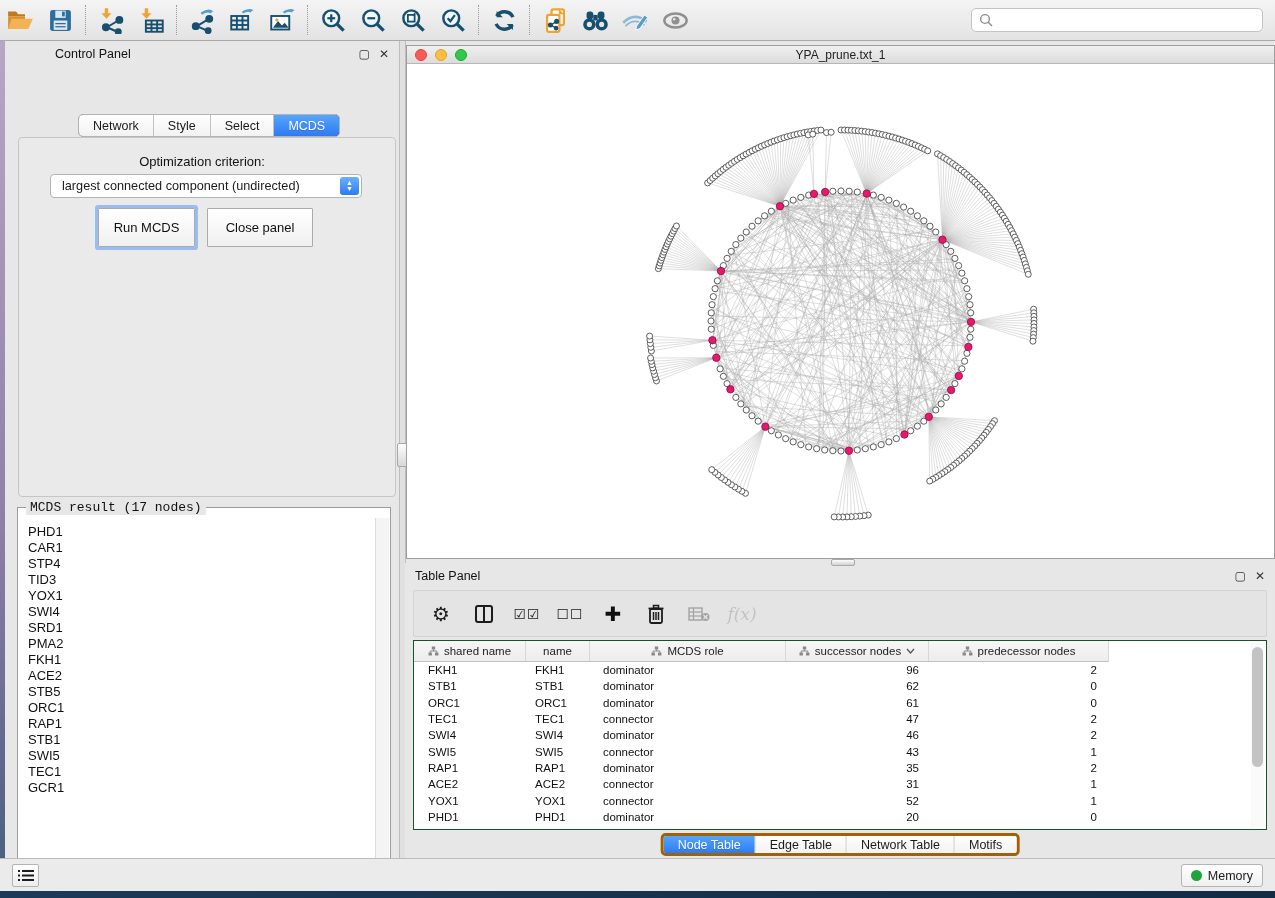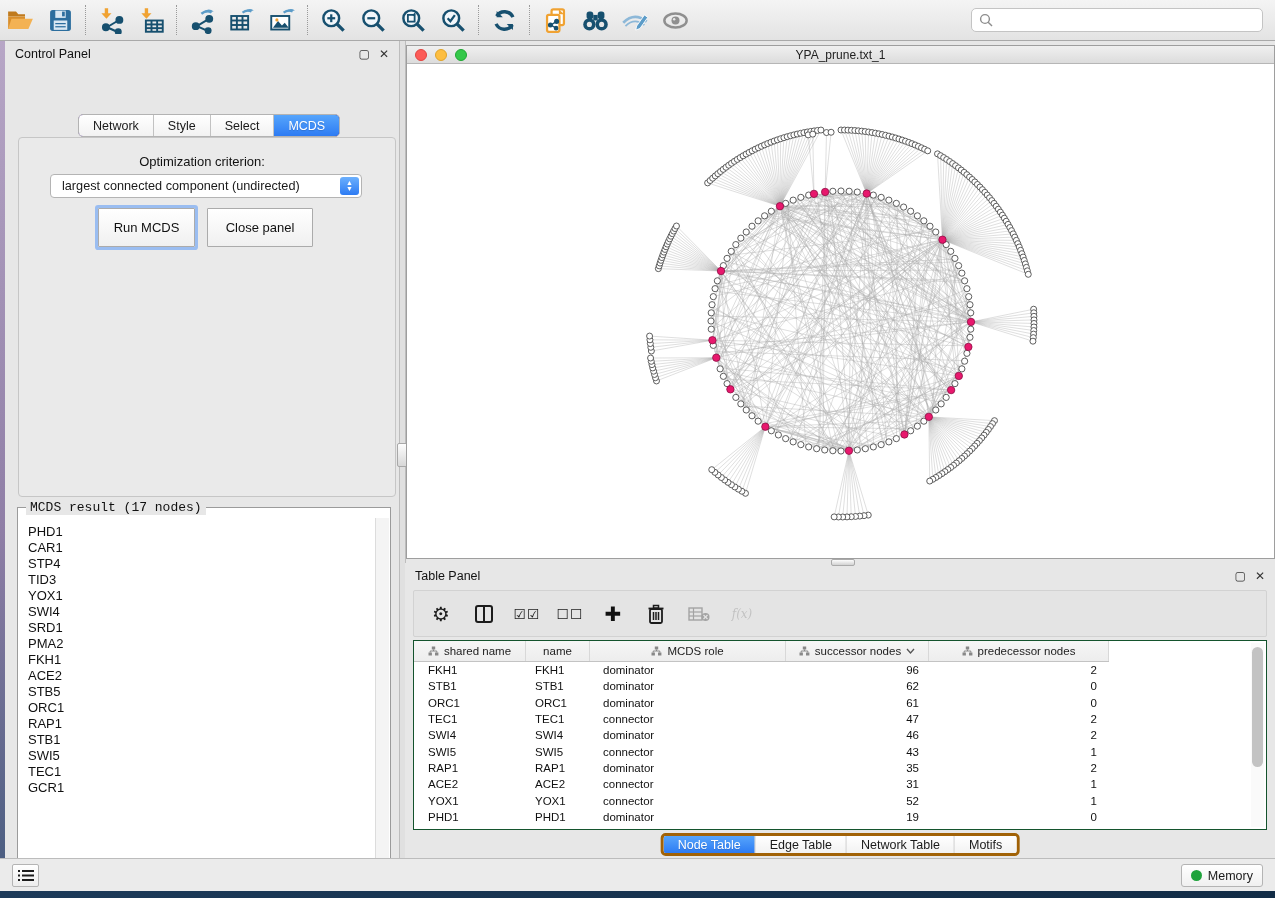--- a/index.html
+++ b/index.html
@@ -22,21 +22,21 @@
   .tb-sep { width:1px; height:30px; border-left:1px dotted #9a9a9a; margin:0 5px; }
   #search-box { position:absolute; right:12px; top:8px; width:292px; height:24px;
     background:#fff; border:1px solid #c4c4c4; border-radius:5px;
     display:flex; align-items:center; padding-left:7px; }
   #search-box input { border:none; outline:none; flex:1; font-size:12px; margin-left:5px; background:transparent; }
 
   
   #app-base { left:5px; top:41px; width:1270px; height:817px; background:#e7e7e7; }
 
   
-  #control-panel { left:5px; top:41px; width:394px; height:817px; background:#e7e7e7; }
+  #control-panel { left:5px; top:41px; width:394px; height:817px; background:#e7e7e7;padding-left:40px; }
   .panel-titlebar { position:relative; height:26px; display:flex; align-items:center; padding:0 10px; }
   .panel-title { font-size:12.5px; color:#111; }
   .panel-btns { margin-left:auto; display:flex; gap:9px; color:#333; font-size:12px; }
   .panel-btns span { cursor:pointer; }
   #cp-tabs { position:absolute; left:73px; top:73px; height:23px; display:flex;
     border:1px solid #b3b3b3; border-radius:5px; overflow:hidden; background:#4c1d95; }
   .seg-tab { padding:0 14px; display:flex; align-items:center; font-size:12.5px;
     border-right:1px solid #c2c2c2; background:linear-gradient(180deg,#ffffff,#f2f2f2); cursor:pointer; }
   .seg-tab:last-child { border-right:none; }
   .seg-tab.sel { background:linear-gradient(180deg,#56a5fc,#2d7bf3); color:#fff;
@@ -88,21 +88,21 @@
 
   
   #table-panel { left:405px; top:563px; width:870px; height:295px; background:#e7e7e7; }
   #tp-toolbar { position:absolute; left:8px; top:27px; width:854px; height:47px; background:#e4e4e4;
     border:1px solid #d2d2d2; border-radius:2px; display:flex; align-items:center; padding-left:14px; gap:17px; }
   .tp-ic { width:26px; height:26px; display:flex; align-items:center; justify-content:center; cursor:pointer; }
   .tp-ic.disabled { opacity:.45; cursor:default; }
   #gear-glyph { font-family:"DejaVu Sans",sans-serif; font-size:20px; color:#1c1c1c; }
   .chk-glyph { font-family:"DejaVu Sans",sans-serif; font-size:14px; color:#1c1c1c; letter-spacing:1px; }
   #plus-glyph { font-family:"DejaVu Sans",sans-serif; font-size:20px; font-weight:bold; color:#111; }
-  #fx-glyph { font-family:"DejaVu Serif",serif; font-style:italic; font-size:12px; color:#9a9a9a; }
+  #fx-glyph { font-family:"DejaVu Serif",serif; font-style:italic; font-size:17px; color:#9a9a9a; }
 
   #node-table { position:absolute; left:8px; top:77px; width:854px; height:190px; background:#fff;
     border:1px solid #14532d; }
   #nt-header { display:flex; height:21px; background:linear-gradient(180deg,#f6f6f6,#ededed);
     border-bottom:1px solid #c3c3c3; width:695px; }
   .hcell { display:flex; align-items:center; justify-content:center; gap:5px;
     border-right:1px solid #d8d8d8; font-size:11.5px; color:#222; cursor:pointer; }
   .trow { display:flex; height:16.3px; align-items:center; cursor:default; }
   .tcell { font-size:11.5px; color:#111; overflow:hidden; white-space:nowrap; }
   .w0{width:112px;} .w1{width:64px;} .w2{width:196px;} .w3{width:143px;} .w4{width:180px;}
@@ -1380,21 +1380,21 @@
           <div class="tcell c0">YOX1</div>
           <div class="tcell c1">YOX1</div>
           <div class="tcell c2">connector</div>
           <div class="tcell c3">52</div>
           <div class="tcell c4">1</div>
         </div>
         <div class="trow">
           <div class="tcell c0">PHD1</div>
           <div class="tcell c1">PHD1</div>
           <div class="tcell c2">dominator</div>
-          <div class="tcell c3">19</div>
+          <div class="tcell c3">20</div>
           <div class="tcell c4">0</div>
         </div>
       </div>
     <div id="nt-scroll">
         <div id="nt-thumb"></div>
       </div>
   </div>
 
   <div id="tp-tabs">
     <div class="seg-tab sel">Node Table</div>

